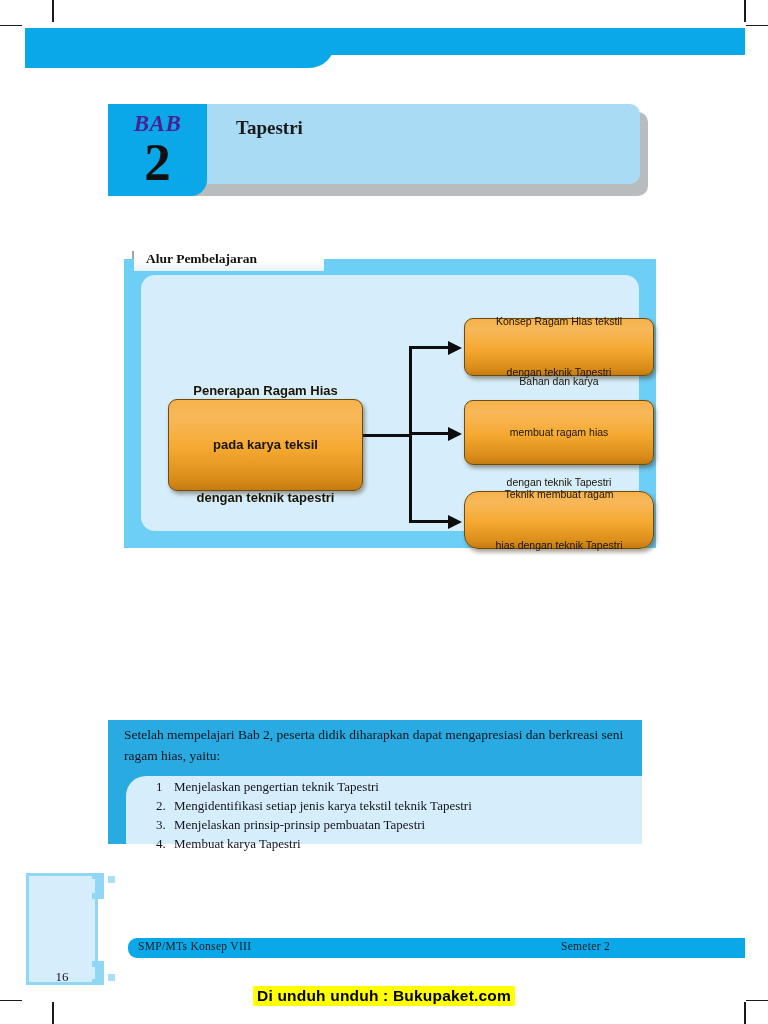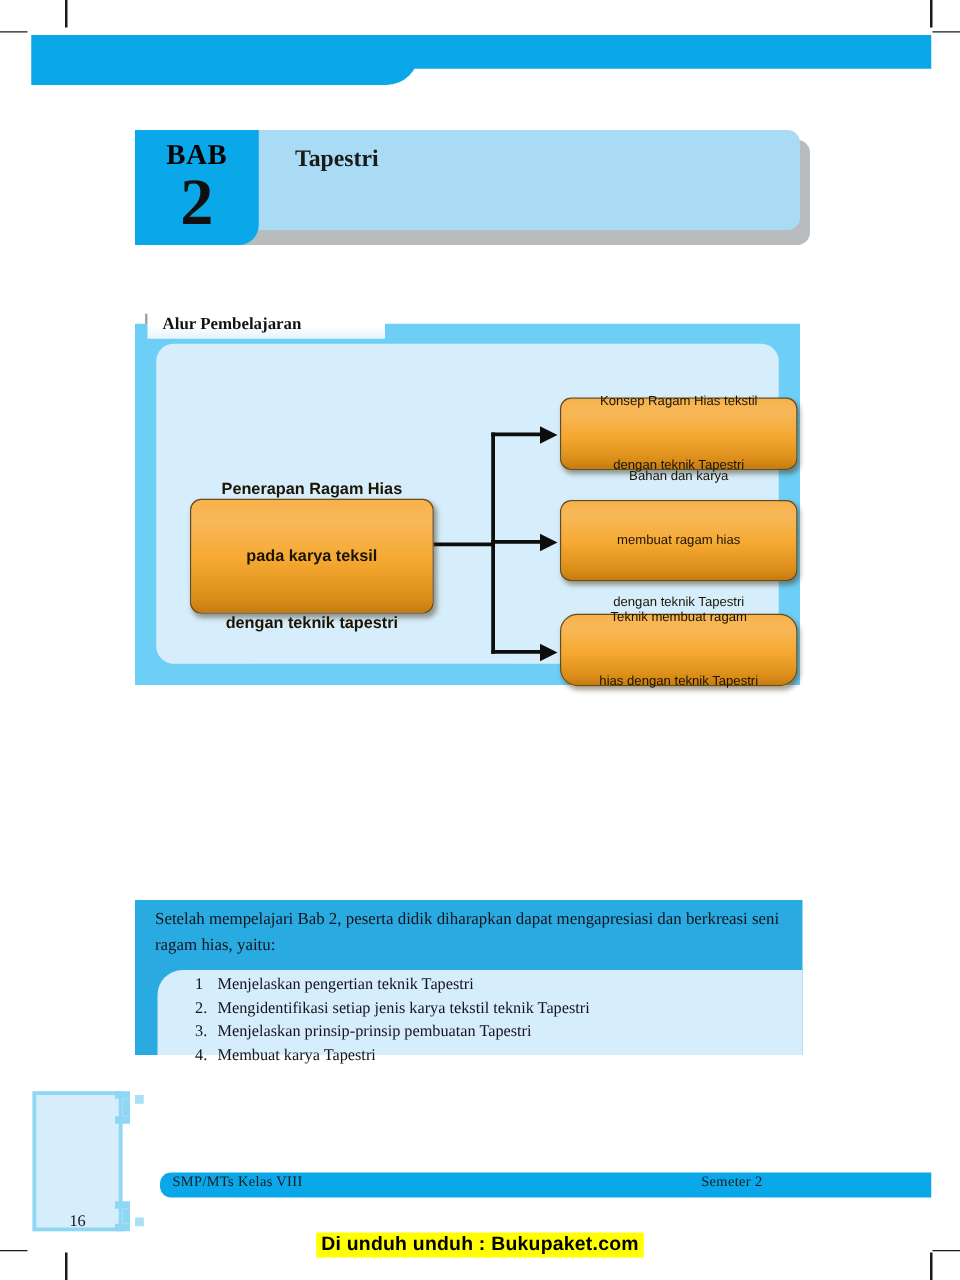--- a/index.html
+++ b/index.html
@@ -73,42 +73,43 @@
     align-items: center;
     justify-content: flex-start;
     box-sizing: border-box;
     padding-top: 8px;
   }
   .chapter-badge-label {
     font-family: "Liberation Serif", serif;
     font-weight: bold;
     font-size: 23px;
     letter-spacing: 0.5px;
-    color: #000000;
+    color: #4c1d95;
     line-height: 1;
+    font-style: italic;
   }
   .chapter-badge-number {
     font-family: "Liberation Serif", serif;
     font-weight: bold;
     font-size: 53px;
     color: #101010;
     line-height: 0.95;
     margin-top: 2px;
   }
   .chapter-title {
     position: absolute;
     left: 128px; top: 13px;
     font-family: "Liberation Serif", serif;
     font-size: 19px;
     font-weight: bold;
     color: #1a1a1a;
   }
 
   
-  .flow-wrap { position: absolute; left: 108px; top: 243px; width: 534px; height: 305px; padding-left: 36px; }
+  .flow-wrap { position: absolute; left: 124px; top: 243px; width: 534px; height: 305px; padding-left: 36px; }
   .flow-tab-shadow {
     position: absolute;
     left: 8px; top: 8px;
     width: 190px; height: 24px;
     background: #9fa4a8;
   }
   .flow-tab {
     position: absolute;
     left: 10px; top: 4px;
     width: 190px; height: 24px;
@@ -399,21 +400,21 @@
     <div class="pn-notch pn-n3"></div>
     <div class="pn-notch pn-n4"></div>
     <div class="pn-notch pn-n5"></div>
     <div class="pn-notch pn-n6"></div>
     <div class="pn-dot pn-d1"></div>
     <div class="pn-dot pn-d2"></div>
     <div class="pn-text">16</div>
   </div>
 
   <div class="footer-bar">
-    <span class="footer-left">SMP/MTs Kelas VIII</span>
+    <span class="footer-left">SMP/MTs Konsep VIII</span>
     <span class="footer-right">Semeter 2</span>
   </div>
 
   <div class="watermark">
     <span class="watermark-text">Di unduh unduh : Bukupaket.com</span>
   </div>
 
 </div>
 
 </body></html>

